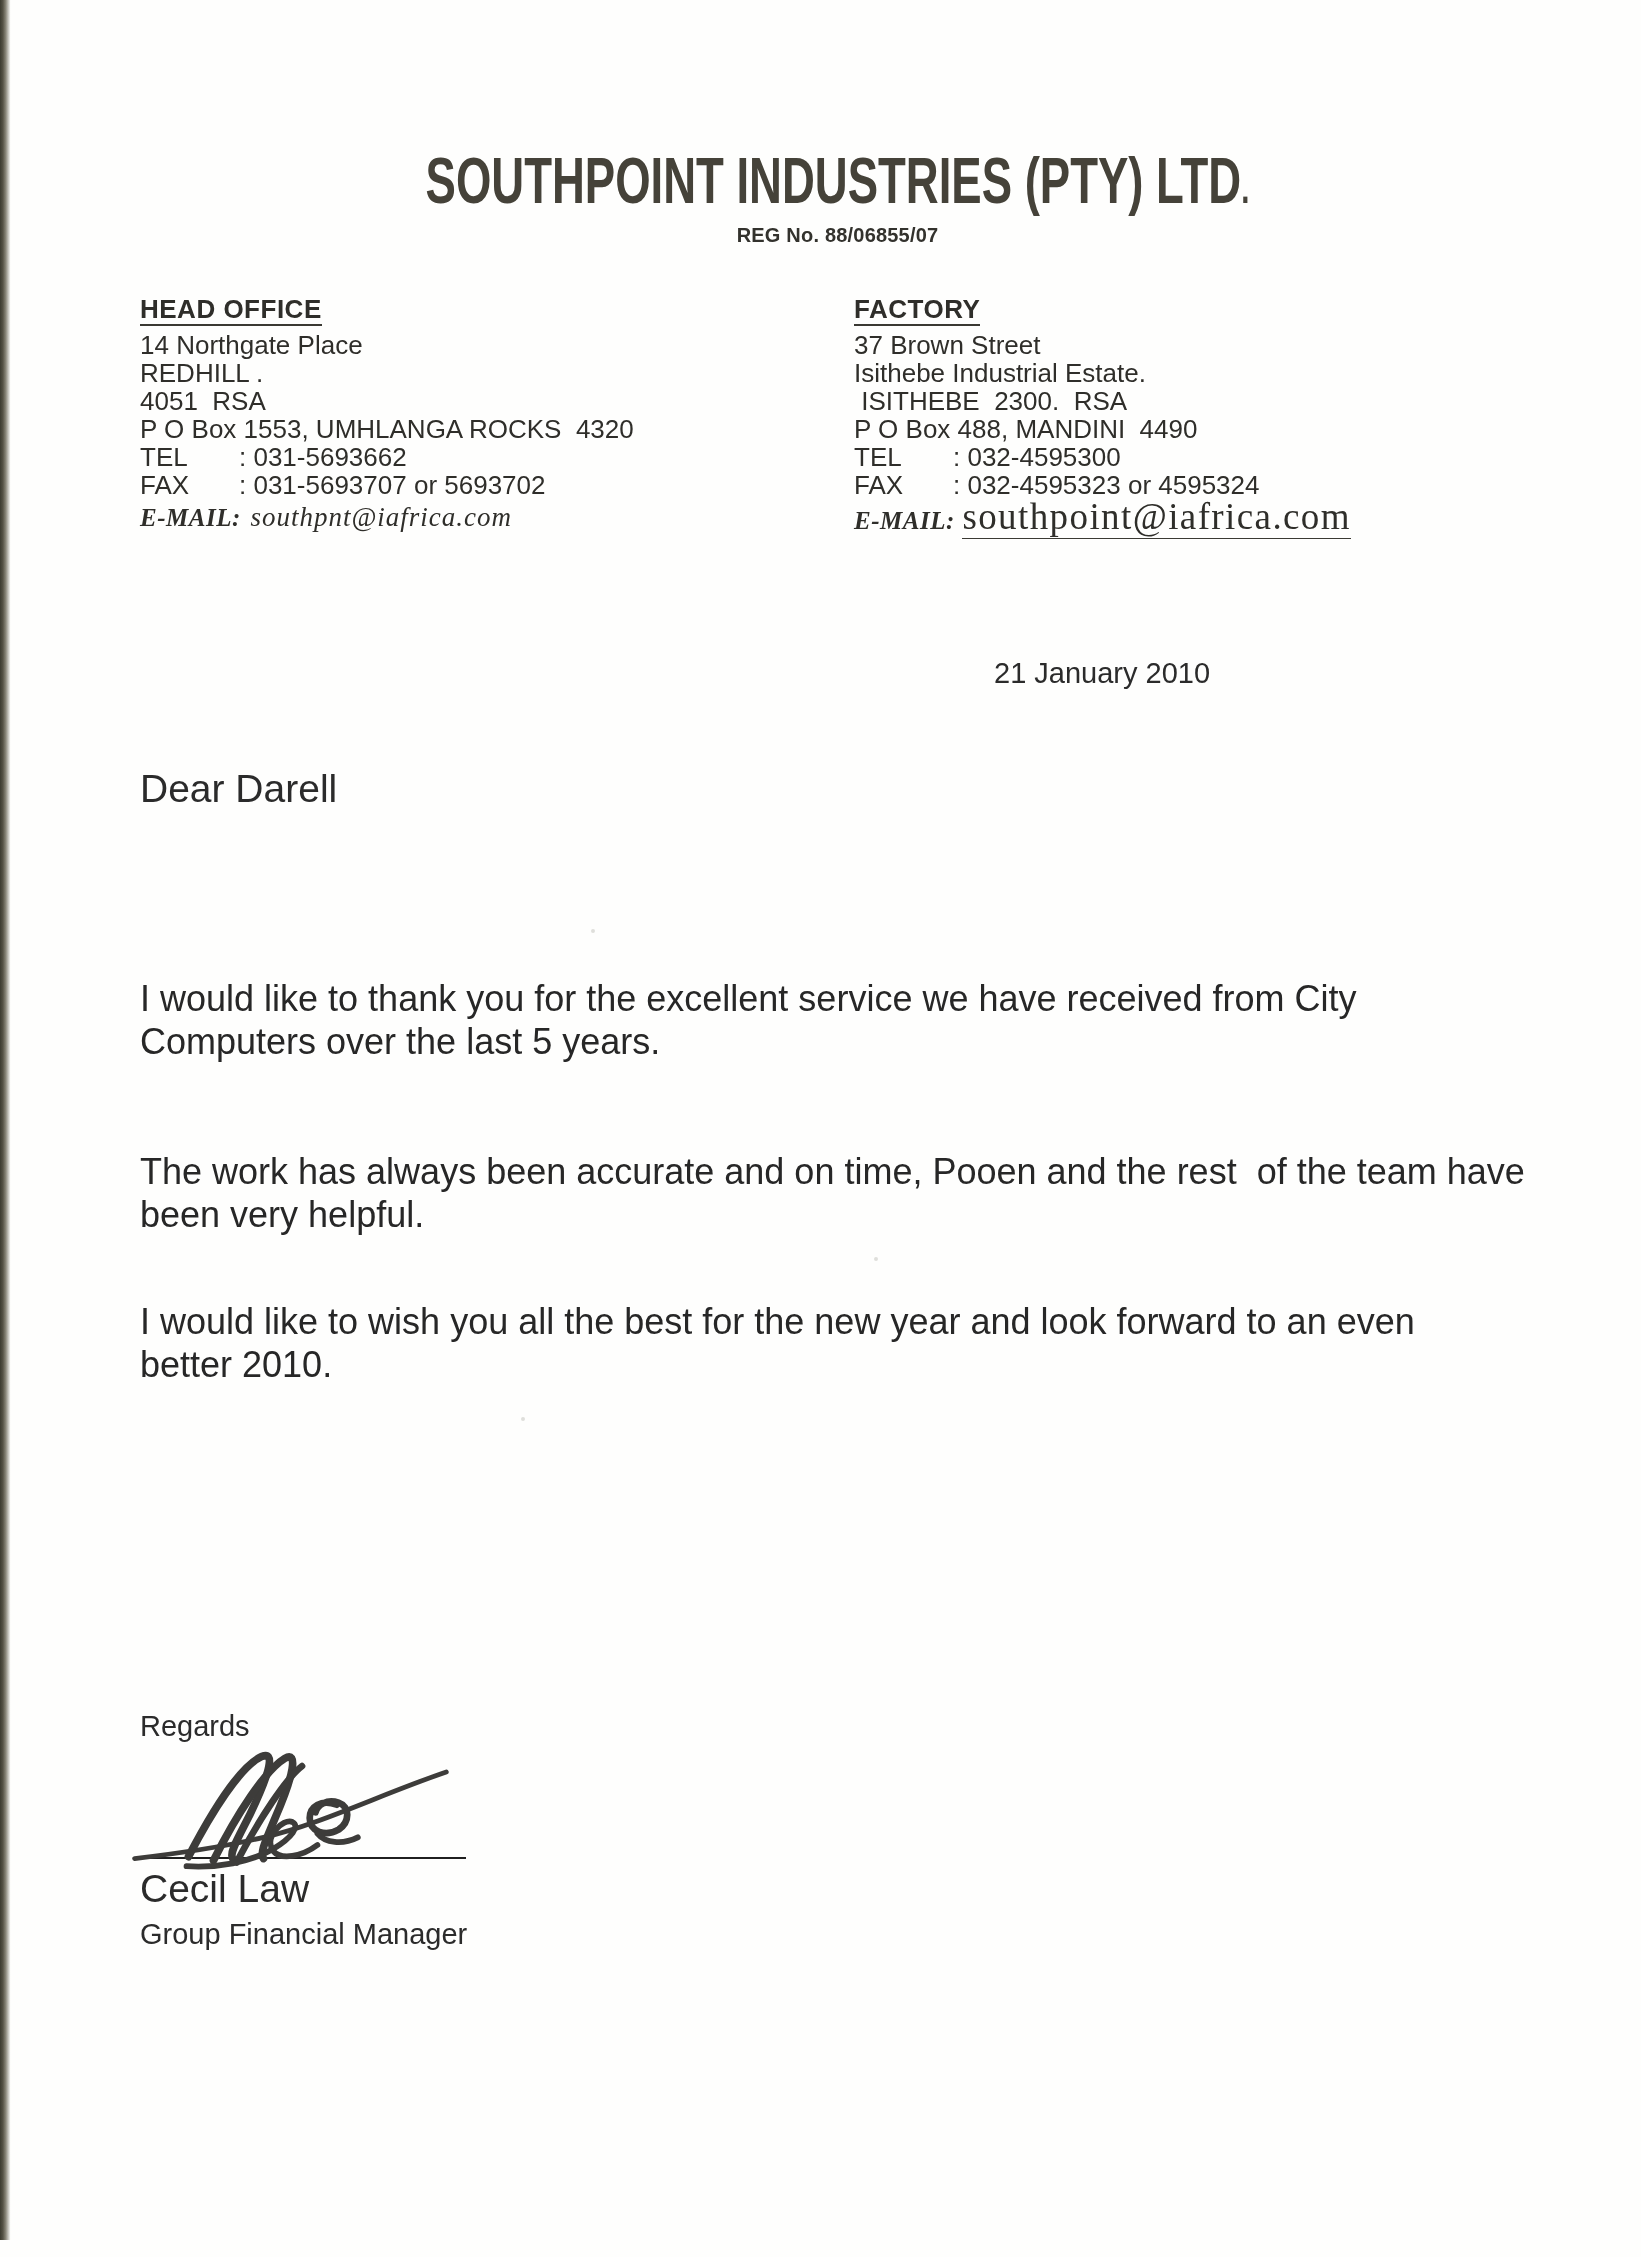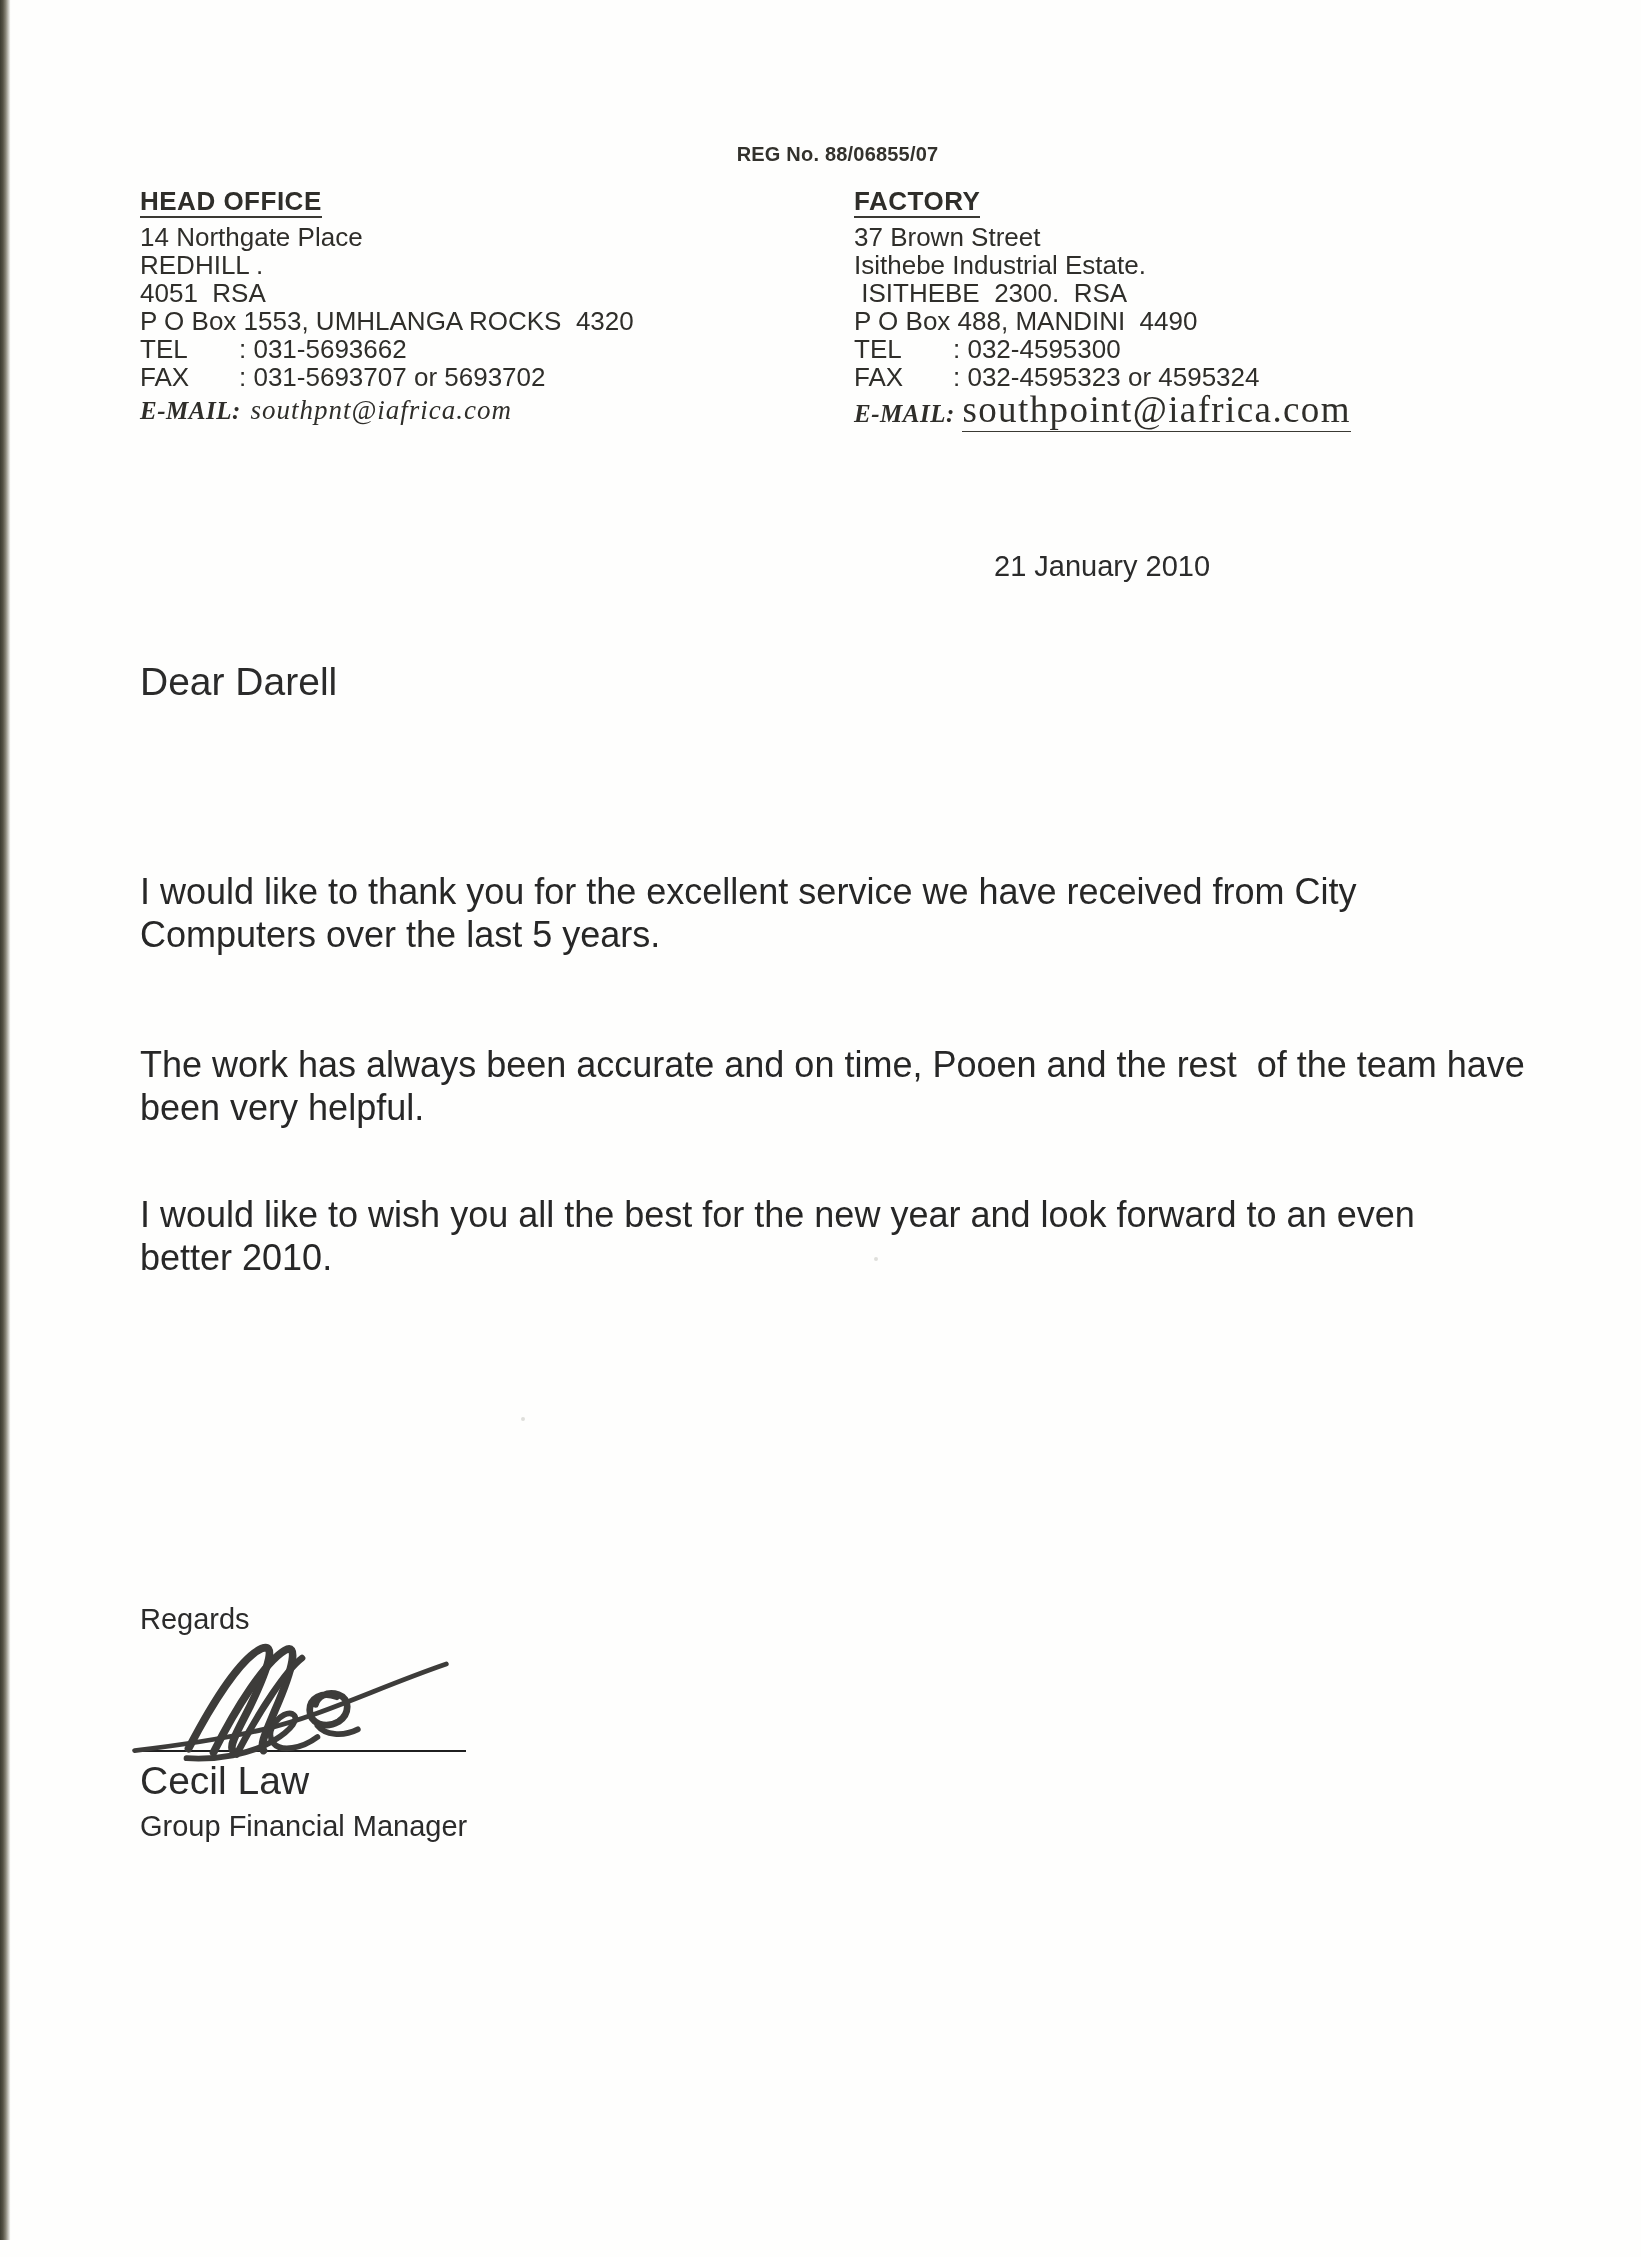--- a/index.html
+++ b/index.html
@@ -26,21 +26,21 @@
   .title-block { margin-top:143px; text-align:center; }
   .company-name {
     font-size:65px; font-weight:700; color:#454239;
     white-space:nowrap; letter-spacing:0px;
   }
   .company-name .squeeze { display:inline-block; transform:scaleX(.70); transform-origin:center; }
   .company-suffix { font-size:42px; font-weight:700; color:#454239; }
   .reg-no { margin-top:5.8px; text-align:center; font-size:20px; font-weight:700; color:#33322d; letter-spacing:0.2px; }
 
   
-  .addr-row { display:flex; margin-top:21px; }
+  .addr-row { display:flex; margin-top:48px; }
   .addr-col { font-size:26px; line-height:28px; color:#2f2e2a; }
   .addr-col.head-office { width:714px; }
   .addr-col.factory { width:auto; }
   .addr-heading {
     display:inline-block; font-weight:700; letter-spacing:0.5px;
     border-bottom:2.9px solid #3a3933; padding-bottom:1px; margin-bottom:4.8px;
   }
   .addr-line { white-space:pre; }
   .contact-row { white-space:pre; }
   .contact-label { display:inline-block; width:99px; }
@@ -72,20 +72,21 @@
 
 <div class="page">
   <div class="scan-strip"></div>
   <div class="speck" style="left:874px;top:1257px"></div>
   <div class="speck" style="left:591px;top:929px"></div>
   <div class="speck" style="left:521px;top:1417px"></div>
 
   <div class="content">
 
     <div class="title-block">
+      <div class="company-name"><span class="squeeze"><span>SOUTHPOINT INDUSTRIES (PTY) LTD</span><span class="company-suffix">.</span></span></div>
       <div class="reg-no">REG No. 88/06855/07</div>
     </div>
 
     <div class="addr-row">
 
       <div class="addr-col head-office">
         <span class="addr-heading">HEAD OFFICE</span>
         <div class="addr-line">14 Northgate Place</div>
         <div class="addr-line">REDHILL .</div>
         <div class="addr-line">4051  RSA</div>

